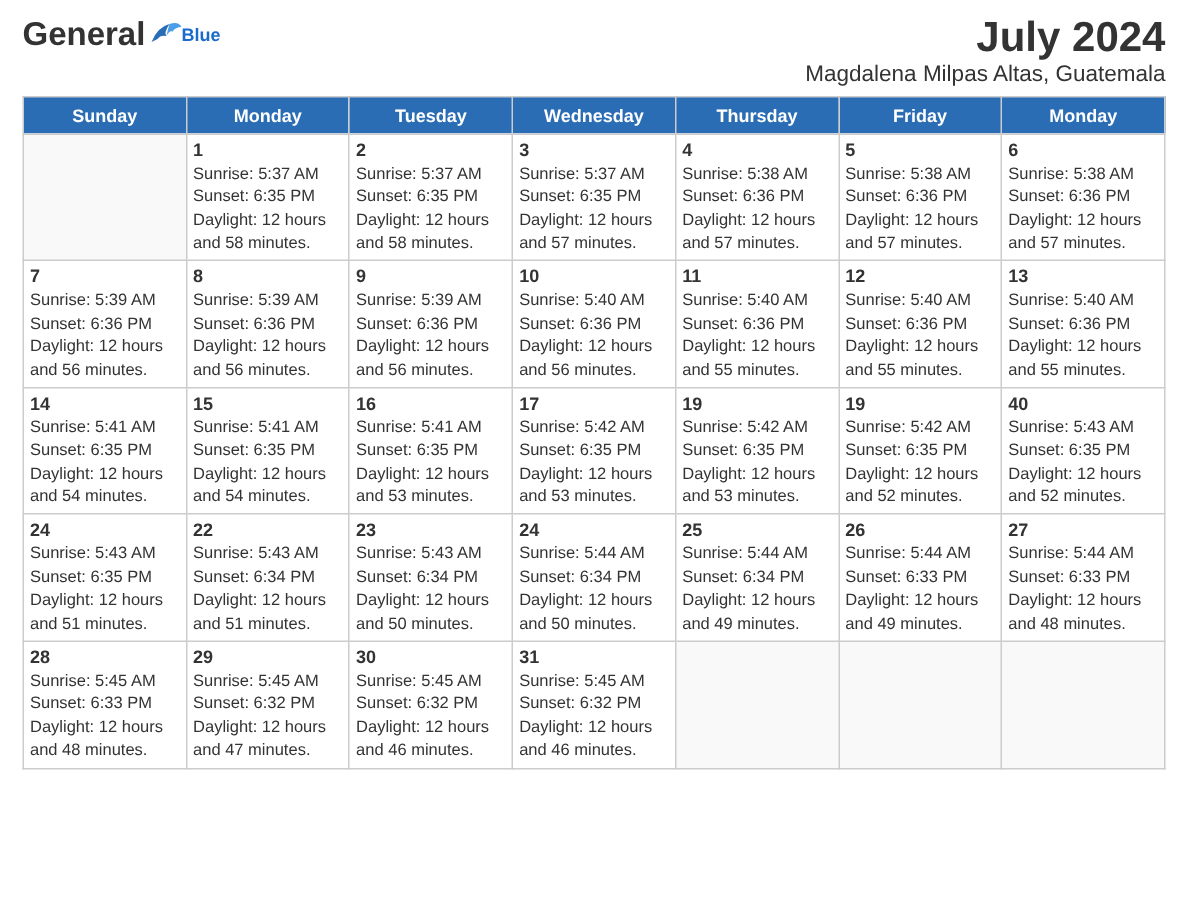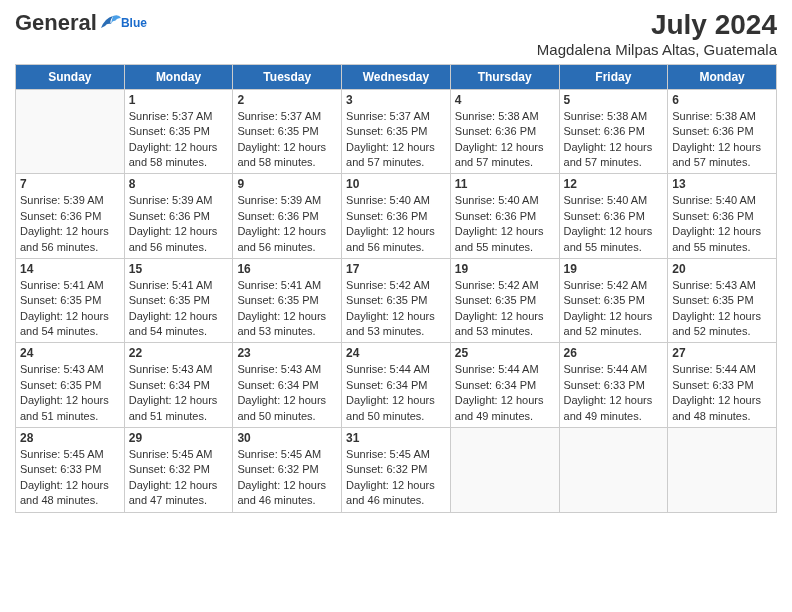--- a/index.html
+++ b/index.html
@@ -261,21 +261,21 @@
 and 53 minutes.</div>
         </td>
         <td>
           <span class="day-number">19</span>
           <div class="day-info" style="white-space: pre-line;">Sunrise: 5:42 AM
 Sunset: 6:35 PM
 Daylight: 12 hours
 and 52 minutes.</div>
         </td>
         <td>
-          <span class="day-number">20</span>
+          <span class="day-number">40</span>
           <div class="day-info" style="white-space: pre-line;">Sunrise: 5:43 AM
 Sunset: 6:35 PM
 Daylight: 12 hours
 and 52 minutes.</div>
         </td>
       </tr>
       <tr>
         <td>
           <span class="day-number">24</span>
           <div class="day-info" style="white-space: pre-line;">Sunrise: 5:43 AM

